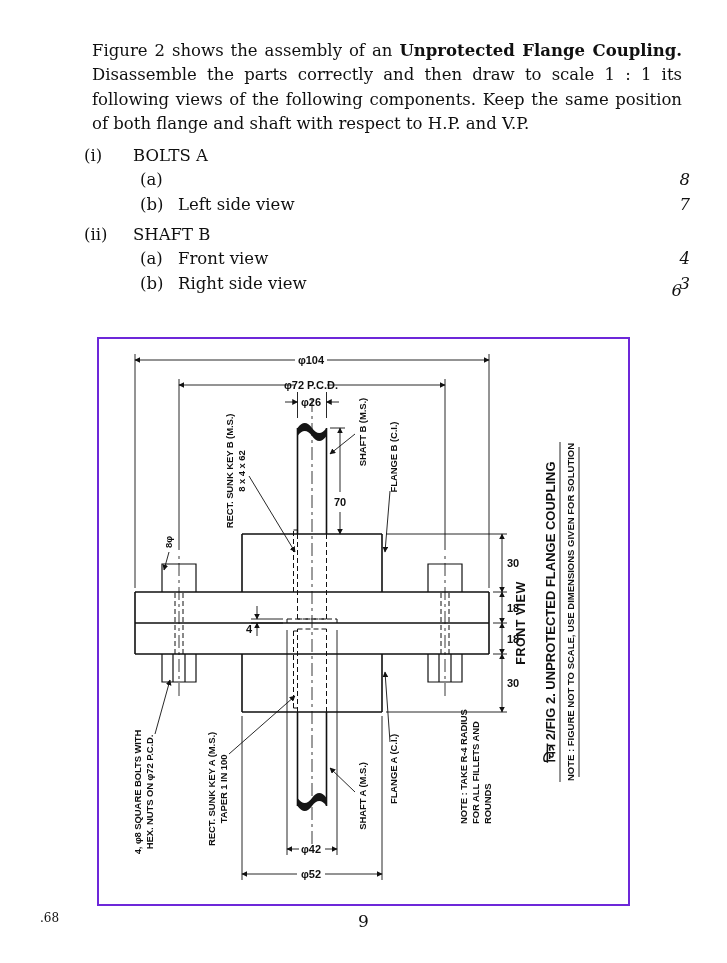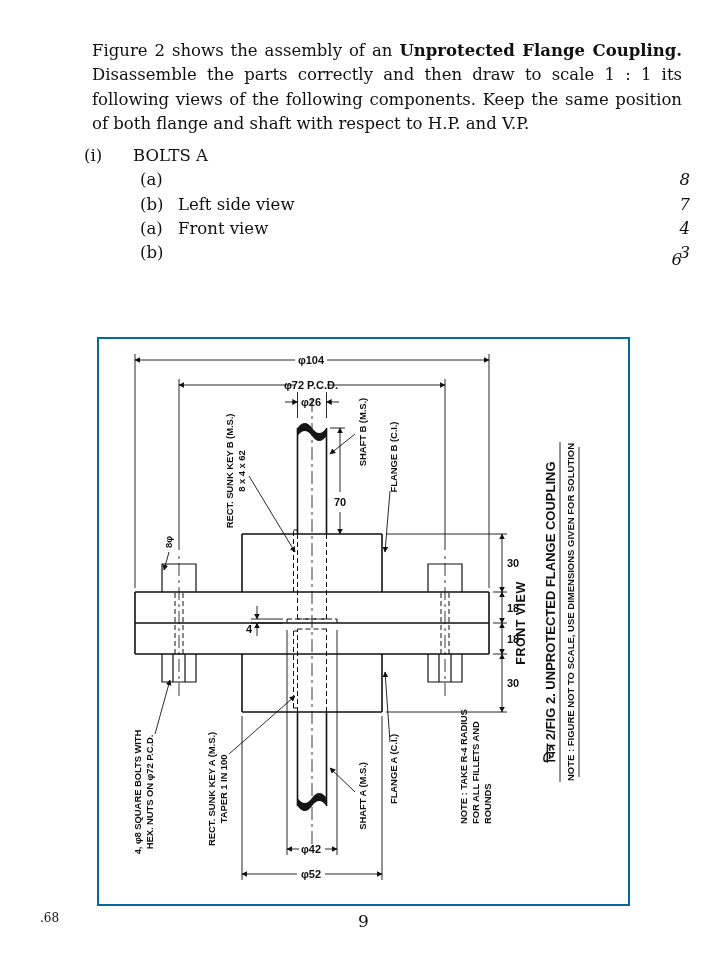--- a/index.html
+++ b/index.html
@@ -14,21 +14,21 @@
   .qblock b{font-weight:bold;}
   .qrow{display:flex;}
   .qrow.l1{margin-top:6px;}
   .qrow.l1 .qnum{width:49px;}
   .qrow.l2{padding-left:56px;}
   .qrow.l2 .qnum{width:38px;}
   .qmarks{margin-left:auto;font-style:italic;}
   .outro{position:relative;margin-top:7px !important;}
   .outro .qmarks{position:absolute;right:0;bottom:0;}
   
-  .figbox{position:absolute;left:97px;top:337px;width:529px;height:565px;border:2px solid #0369a1;background:#fff;}
+  .figbox{position:absolute;left:97px;top:337px;width:529px;height:565px;border:2px solid #6d28d9;background:#fff;}
   .figbox svg{display:block;}
   .ol{stroke:#111;stroke-width:1.6;fill:none;}
   .ol2{stroke:#111;stroke-width:1.2;fill:none;}
   .hd{stroke:#111;stroke-width:1;fill:none;stroke-dasharray:5 3;}
   .cl{stroke:#222;stroke-width:0.9;fill:none;stroke-dasharray:13 4 3 4;}
   .dm{stroke:#111;stroke-width:0.9;fill:none;}
   .blob{fill:#151515;stroke:none;}
   .figbox text{font-family:"Liberation Sans","DejaVu Sans",sans-serif;font-weight:bold;fill:#101010;}
   .lbl{font-size:9.5px;letter-spacing:-0.1px;}
   .dimt{font-size:11px;}
@@ -52,27 +52,32 @@
   <div class="qrow l2">
     <span class="qnum">(a)</span>
     <span class="qmarks">8</span>
   </div>
   <div class="qrow l2">
     <span class="qnum">(b)</span>
     <span>Left side view</span>
     <span class="qmarks">7</span>
   </div>
 
+  <div class="qrow l1">
+    <span class="qnum">(ii)</span>
+    <span>SHAFT B</span>
+  </div>
   <div class="qrow l2">
     <span class="qnum">(a)</span>
     <span>Front view</span>
     <span class="qmarks">4</span>
   </div>
   <div class="qrow l2">
     <span class="qnum">(b)</span>
+    <span>Right side view</span>
     <span class="qmarks">3</span>
   </div>
 
   <p class="outro"><span class="qmarks">6</span></p>
 </div>
 
 <div class="figbox">
 <svg width="529" height="565" viewBox="0 0 529 565">
   <defs>
     <marker id="arw" viewBox="0 0 10 10" refX="9" refY="5" markerWidth="6.5" markerHeight="6.5" orient="auto-start-reverse">

